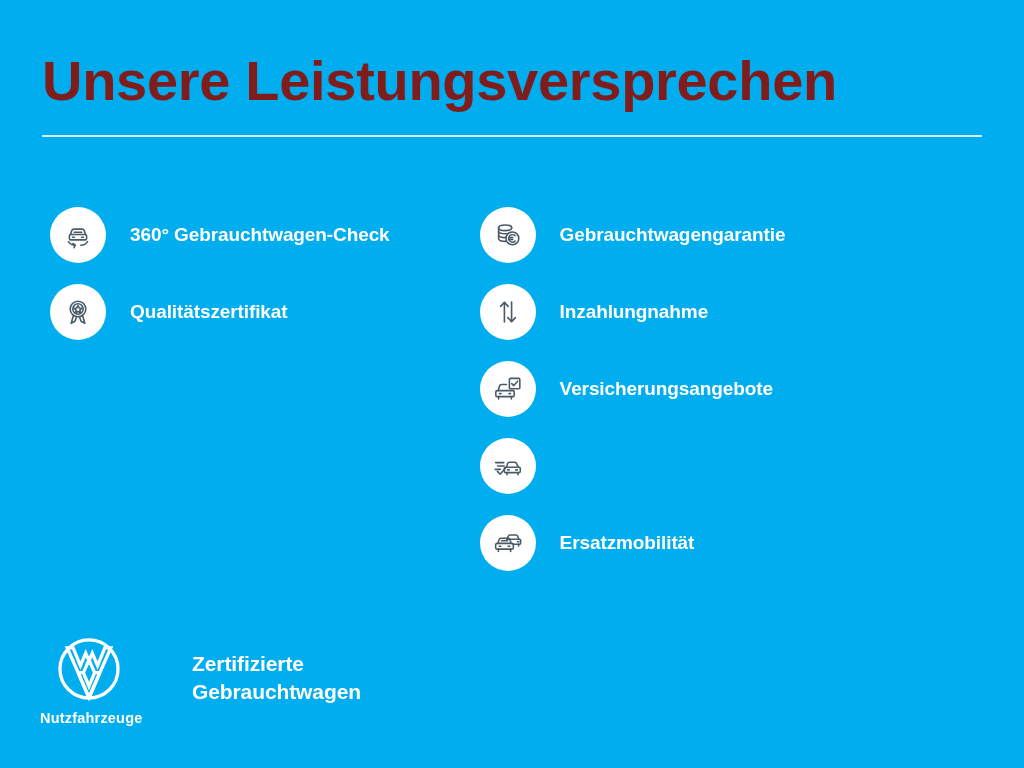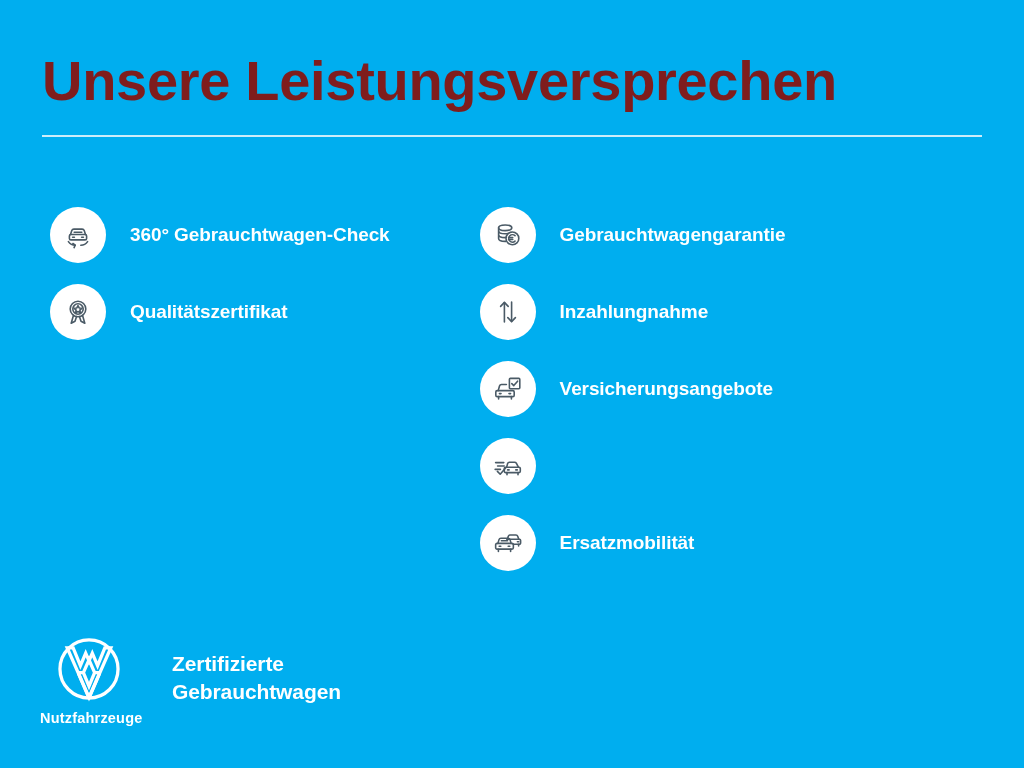--- a/index.html
+++ b/index.html
@@ -125,21 +125,21 @@
   .brand-sub {
     margin-top: 8px;
     font-size: 14.5px;
     font-weight: bold;
     color: #ffffff;
     letter-spacing: 0.2px;
     white-space: nowrap;
     text-align: left;
   }
   .brand-claim {
-    margin-left: 16px;
+    margin-left: 36px;
     margin-top: 14px;
     font-size: 21px;
     font-weight: bold;
     color: #ffffff;
     line-height: 1.32;
     letter-spacing: -0.1px;
     white-space: nowrap;
   }
 </style>
 </head>

